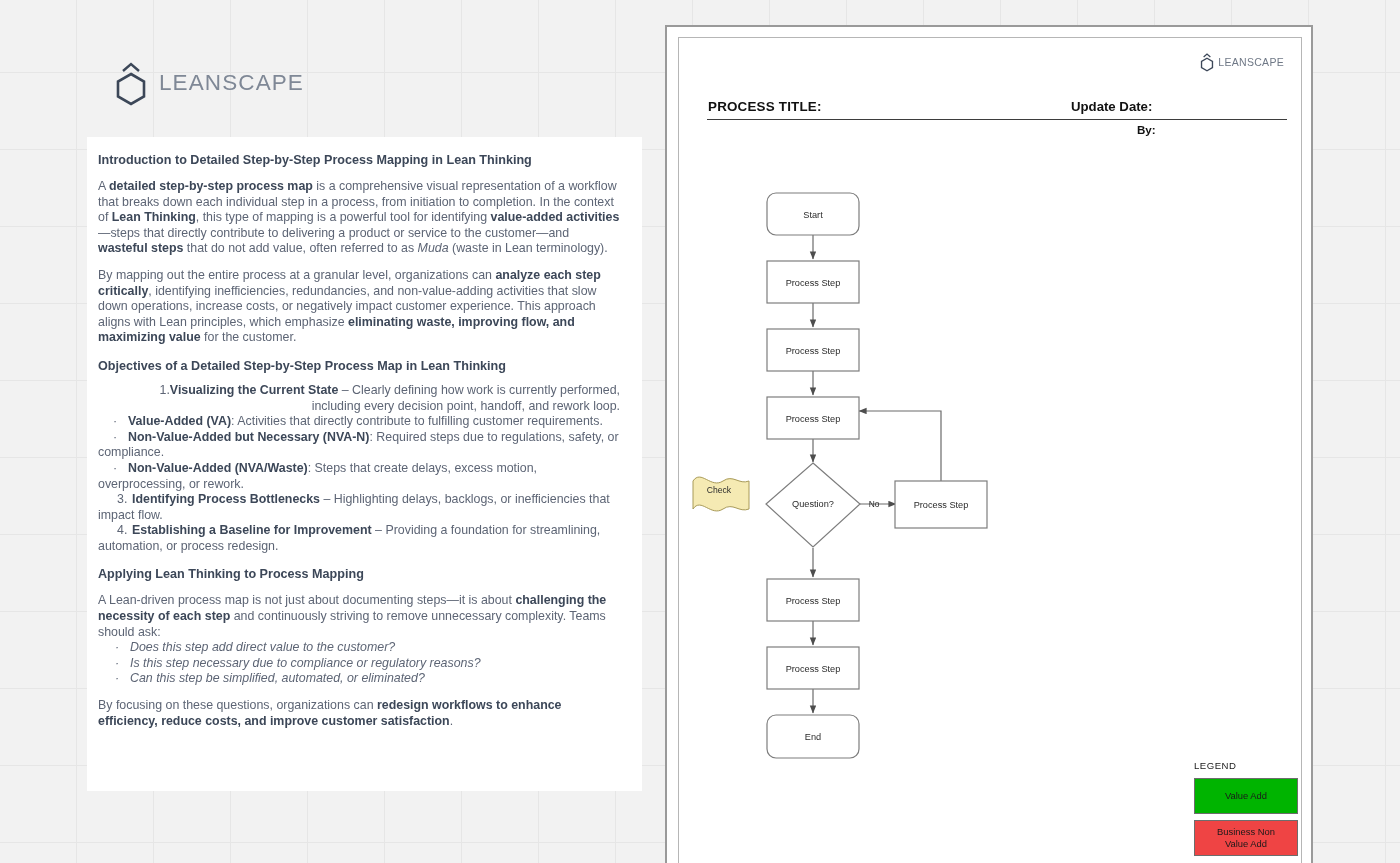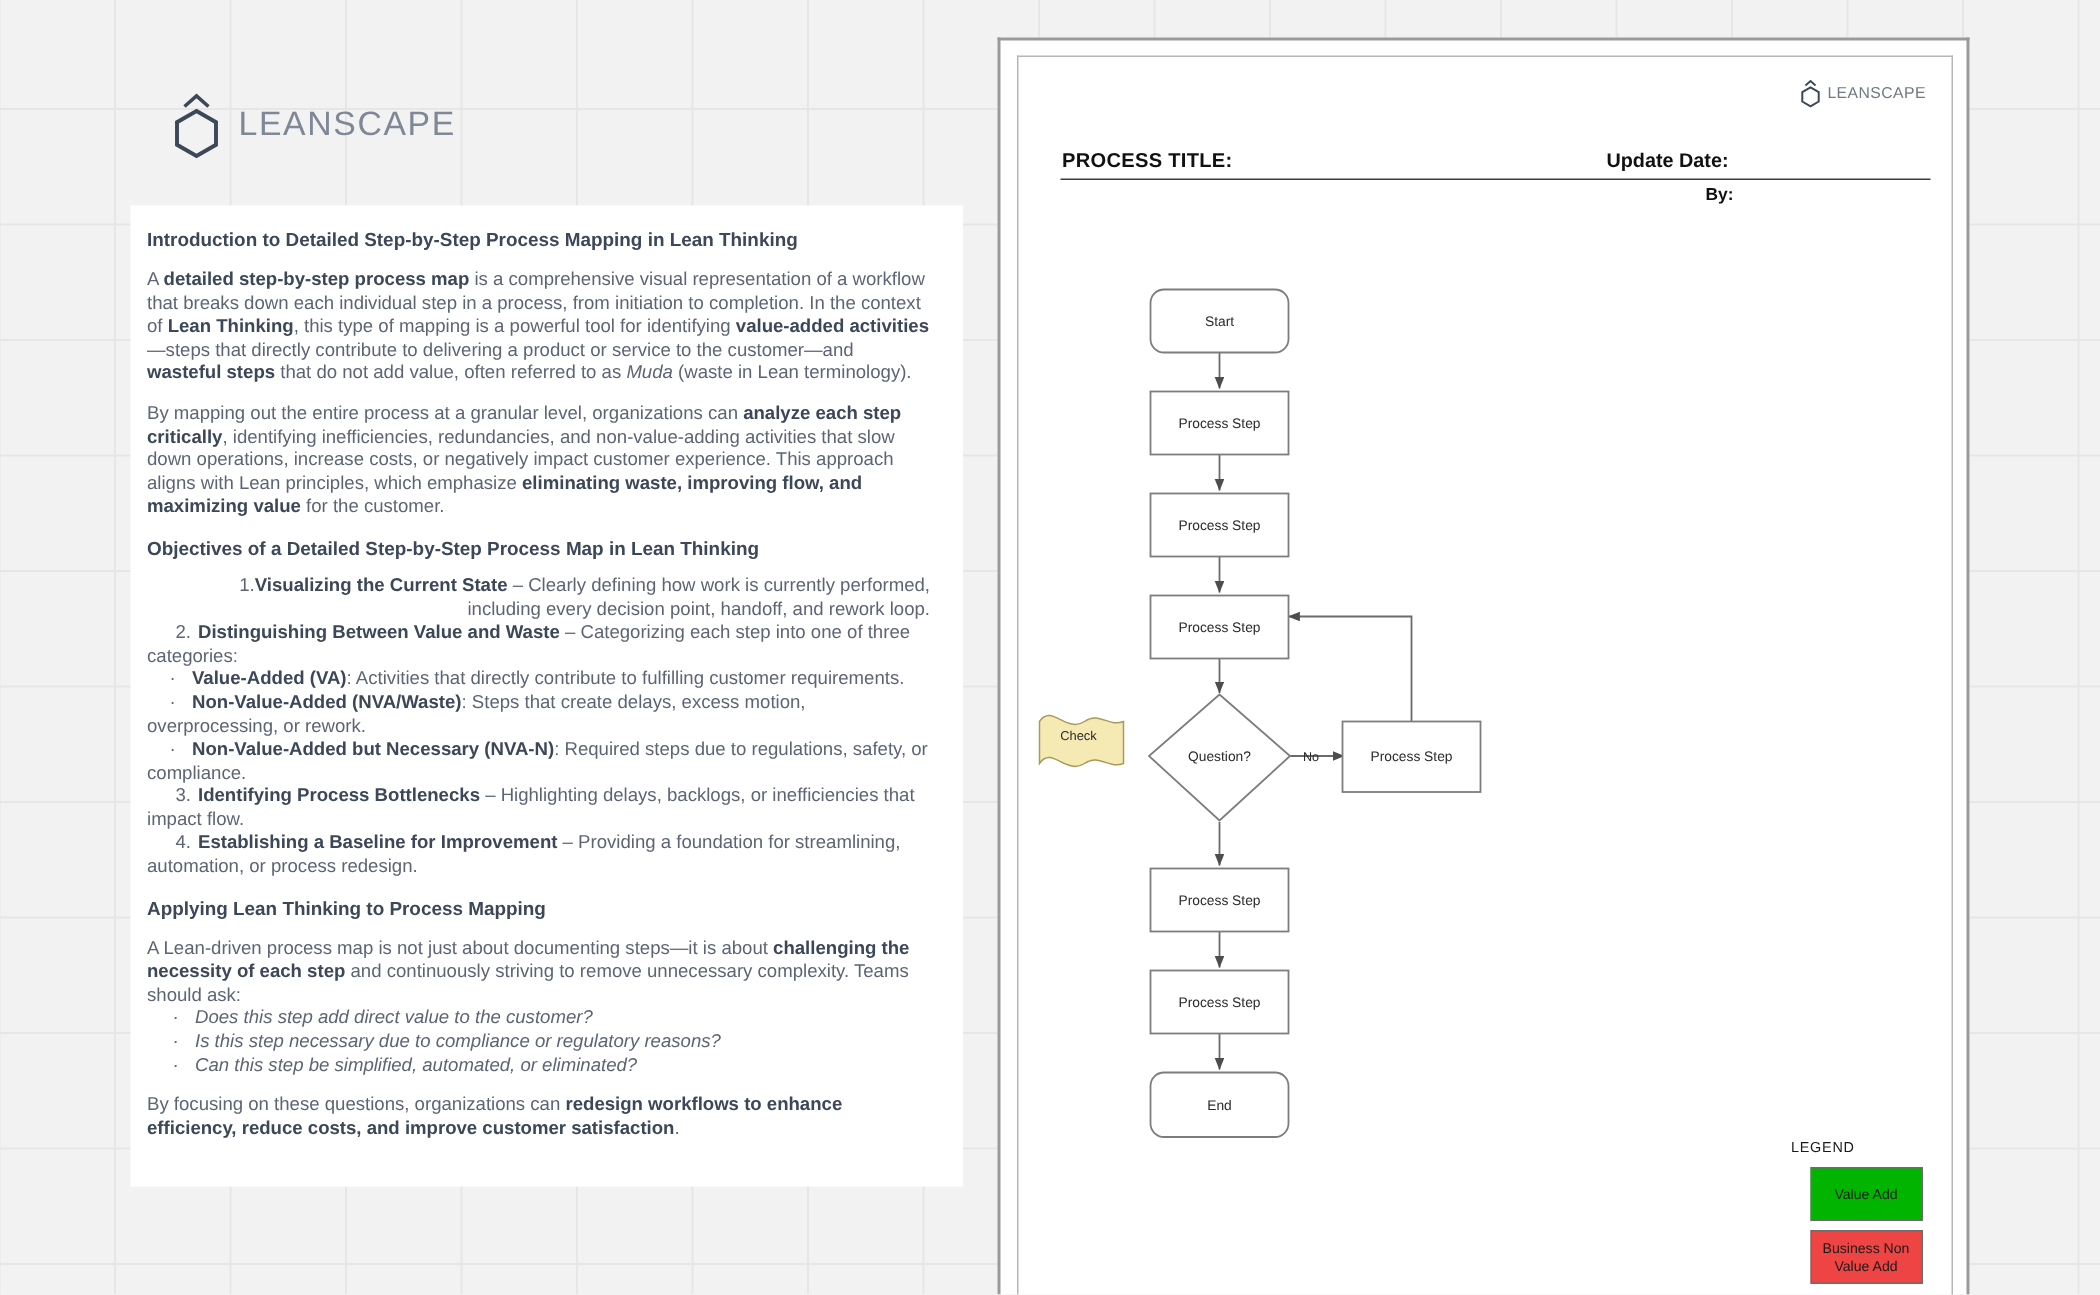--- a/index.html
+++ b/index.html
@@ -117,21 +117,21 @@
 
   #flow { position:absolute; left:0; top:0; width:624px; height:828px; }
 
   
   #legend { position:absolute; left:515px; top:722px; width:100px; }
   #legend .ttl {
     font-size:9.6px; letter-spacing:.5px; color:#1a1a1a;
     text-align:left; margin-bottom:7px;
   }
   #legend .swatch {
-    width:75px; margin:0 auto 6px auto;
+    width:104px; margin:0 auto 6px auto;
     border:1px solid #6d6d6d;
     font-size:9.4px; color:#1a1a1a;
     text-align:center; line-height:12px;
     display:flex; align-items:center; justify-content:center;
   }
   #legend .sw-va { height:36px; }
   #legend .sw-bnva { height:36px; }
 </style>
 </head>
 <body>
@@ -152,25 +152,24 @@
     <div id="article">
       <h3>Introduction to Detailed Step-by-Step Process Mapping in Lean Thinking</h3>
 
       <p><span>A </span><b>detailed step-by-step process map</b><span> is a comprehensive visual representation of a workflow that breaks down each individual step in a process, from initiation to completion. In the context of </span><b>Lean Thinking</b><span>, this type of mapping is a powerful tool for identifying </span><b>value-added activities</b><span>—steps that directly contribute to delivering a product or service to the customer—and </span><b>wasteful steps</b><span> that do not add value, often referred to as </span><i>Muda</i><span> (waste in Lean terminology).</span></p>
 
       <p><span>By mapping out the entire process at a granular level, organizations can </span><b>analyze each step critically</b><span>, identifying inefficiencies, redundancies, and non-value-adding activities that slow down operations, increase costs, or negatively impact customer experience. This approach aligns with Lean principles, which emphasize </span><b>eliminating waste, improving flow, and maximizing value</b><span> for the customer.</span></p>
 
       <h3 style="margin-top:12px">Objectives of a Detailed Step-by-Step Process Map in Lean Thinking</h3>
 
       <p class="tight num-item"><span class="n">1.</span><b>Visualizing the Current State</b><span> – Clearly defining how work is currently performed, including every decision point, handoff, and rework loop.</span></p>
-      <p class="num-item" style="margin-top:0"><span class="n">2.</span><b>Distinguishing Between Value and Waste</b><span> – Categorizing each step into one of three categories:</span></p>
 
       <p class="bul-item" style="margin-top:0"><span class="d">·</span><b>Value-Added (VA)</b><span>: Activities that directly contribute to fulfilling customer requirements.</span></p>
+      <p class="bul-item" style="margin-top:0"><span class="d">·</span><b>Non-Value-Added but Necessary (NVA-N)</b><span>: Required steps due to regulations, safety, or compliance.</span></p>
       <p class="bul-item" style="margin-top:0"><span class="d">·</span><b>Non-Value-Added (NVA/Waste)</b><span>: Steps that create delays, excess motion, overprocessing, or rework.</span></p>
-      <p class="bul-item" style="margin-top:0"><span class="d">·</span><b>Non-Value-Added but Necessary (NVA-N)</b><span>: Required steps due to regulations, safety, or compliance.</span></p>
 
       <p class="num-item" style="margin-top:0"><span class="n">3.</span><b>Identifying Process Bottlenecks</b><span> – Highlighting delays, backlogs, or inefficiencies that impact flow.</span></p>
       <p class="num-item" style="margin-top:0"><span class="n">4.</span><b>Establishing a Baseline for Improvement</b><span> – Providing a foundation for streamlining, automation, or process redesign.</span></p>
 
       <h3 style="margin-top:12px">Applying Lean Thinking to Process Mapping</h3>
 
       <p><span>A Lean-driven process map is not just about documenting steps—it is about </span><b>challenging the necessity of each step</b><span> and continuously striving to remove unnecessary complexity. Teams should ask:</span></p>
 
       <p class="q-item" style="margin-top:0"><span class="d">·</span><span>Does this step add direct value to the customer?</span></p>
       <p class="q-item" style="margin-top:0"><span class="d">·</span><span>Is this step necessary due to compliance or regulatory reasons?</span></p>

